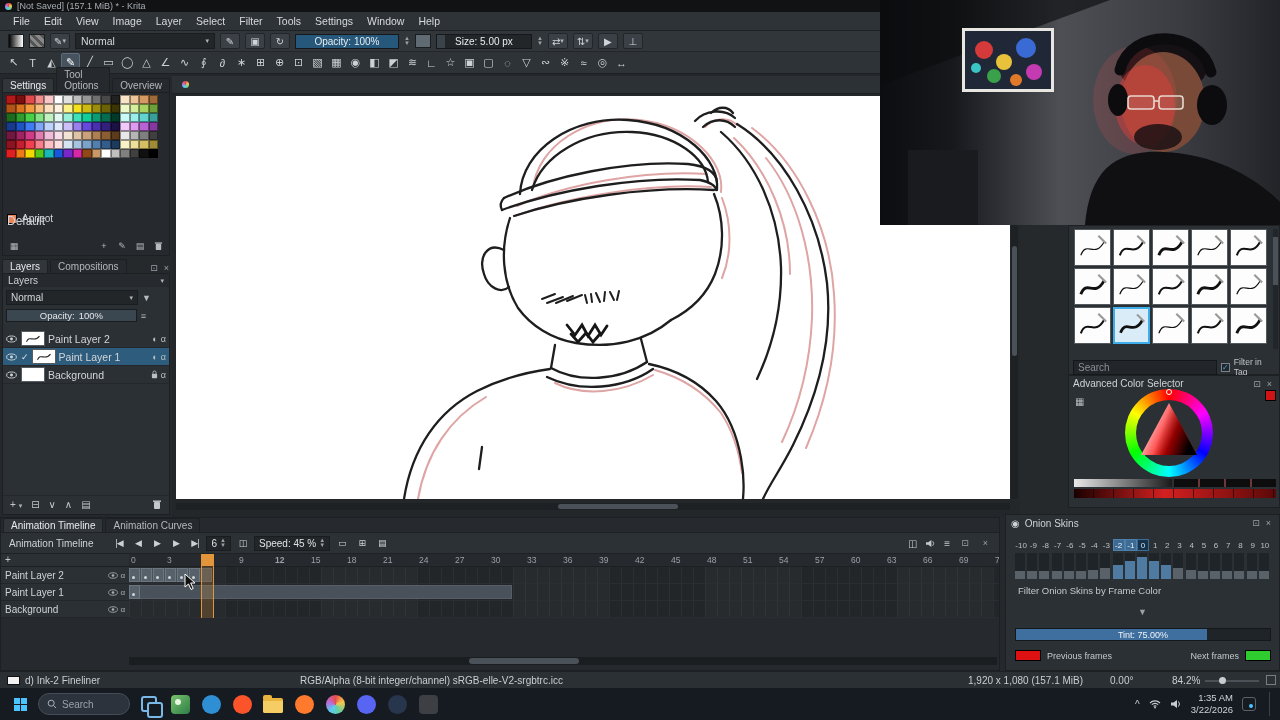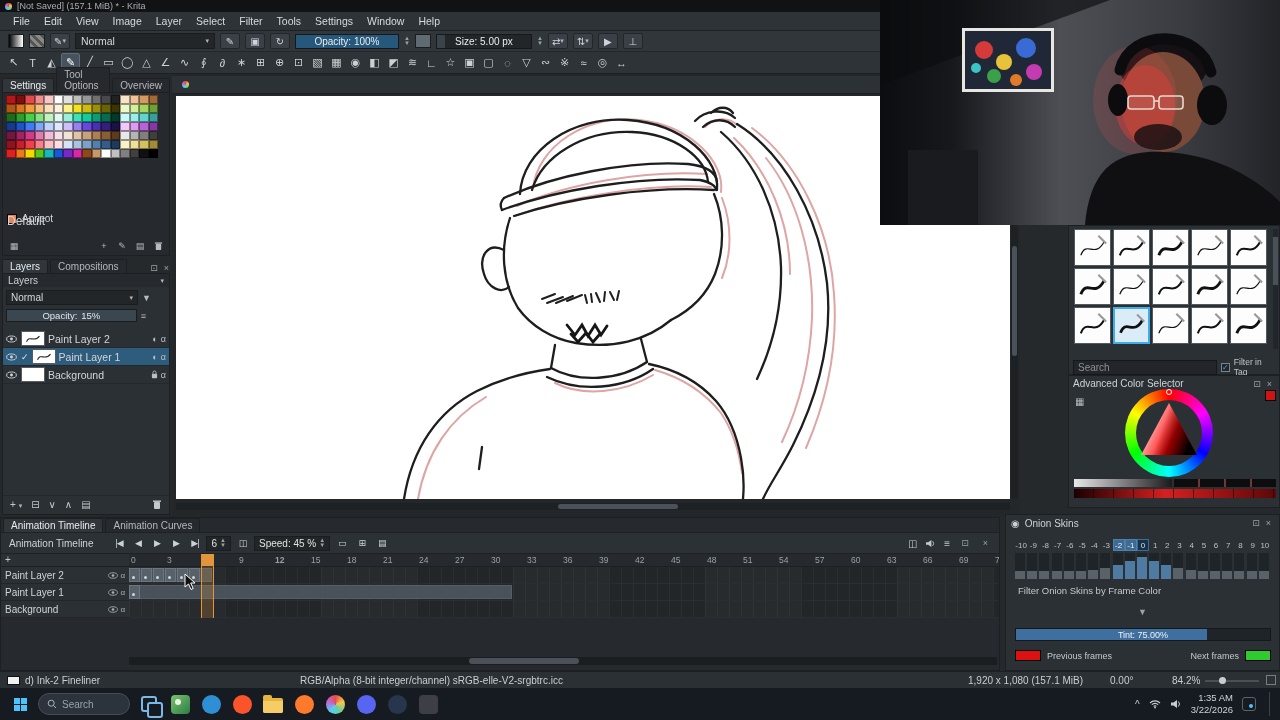--- a/index.html
+++ b/index.html
@@ -474,21 +474,21 @@
       <span>Normal</span>
       <span class="arrow">▾</span>
     </div>
     <span style="font-size:9px;color:#b6bcc1">▼</span>
   </div>
   <div id="opacity-row">
     <div id="layer-opacity">
       <div class="fill"></div>
       <div class="lab">
         <span>Opacity:</span>
-        <span>15%</span>
+        <span>100%</span>
       </div>
     </div>
     <span style="font-size:9px;color:#b6bcc1">≡</span>
   </div>
   <div id="layer-list">
       <div class="layer-row">
         <span class="l-eye">
           <svg viewBox="0 0 12 8">
             <ellipse cx="6" cy="4" rx="5.3" ry="3.3" fill="none" stroke="currentColor"></ellipse>
             <circle cx="6" cy="4" r="1.6" fill="currentColor"></circle>

